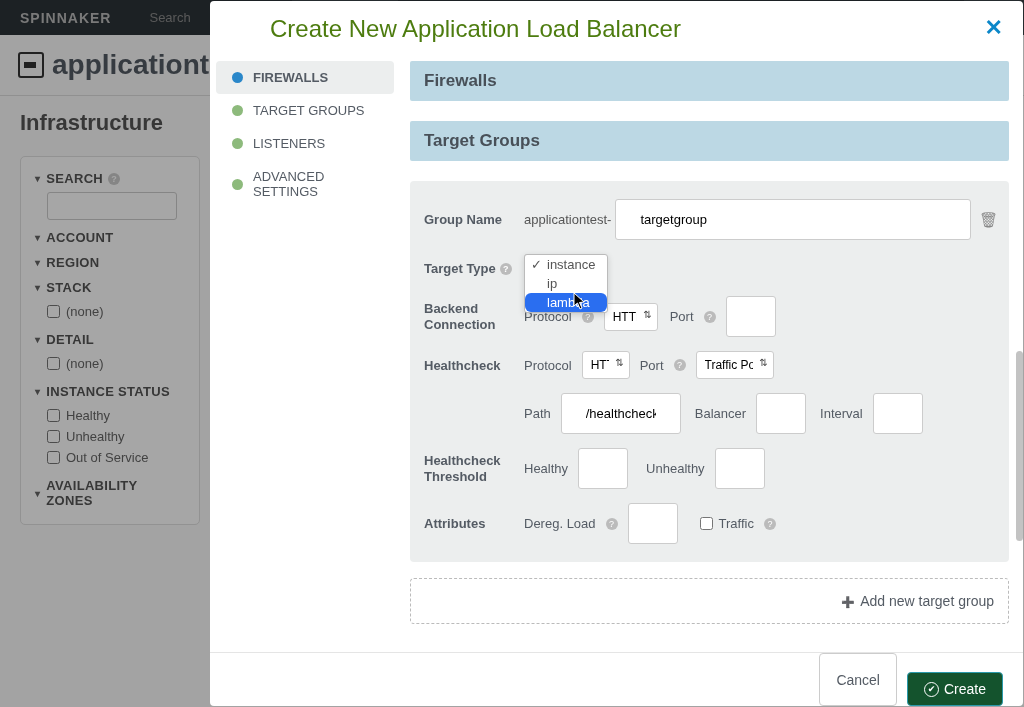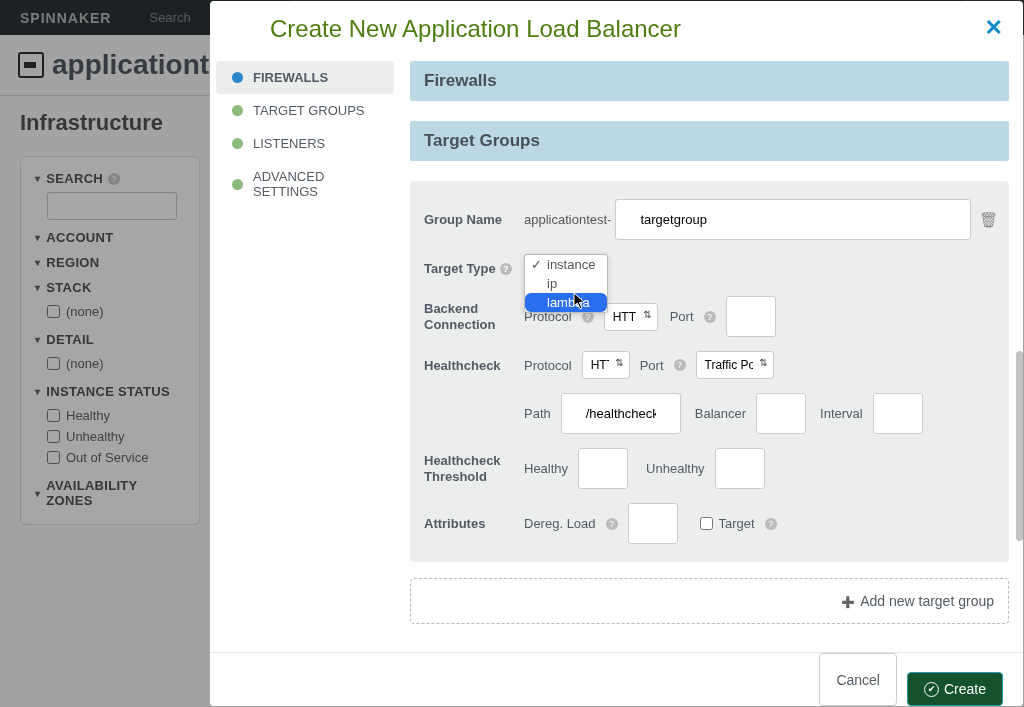--- a/index.html
+++ b/index.html
@@ -251,21 +251,21 @@
           <span class="sublab" style="margin-left:18px">Unhealthy</span>
           <input class="txt" style="width: 48px; margin-left: 4px;" value="2">
         </div>
 
         <div class="row" style="margin-bottom:0">
           <div class="lab">Attributes</div>
           <span class="sublab">Dereg. Load</span>
             <span class="info">?</span>
           <input class="txt" style="width: 50px; margin-left: 4px; font-style: italic;" value="600">
           <input type="checkbox" style="margin-left: 22px;">
-          <span class="sublab" style="margin-left:6px">Target</span>
+          <span class="sublab" style="margin-left:6px">Traffic</span>
             <span class="info">?</span>
         </div>
       </div>
 
       <div class="adder">Add new target group</div>
       <div style="height:40px"></div>
       <div style="border-top:1px solid #e3e3e3;margin:0 4px"></div>
       <div class="vscroll-thumb"></div>
     </div>
   </div>

